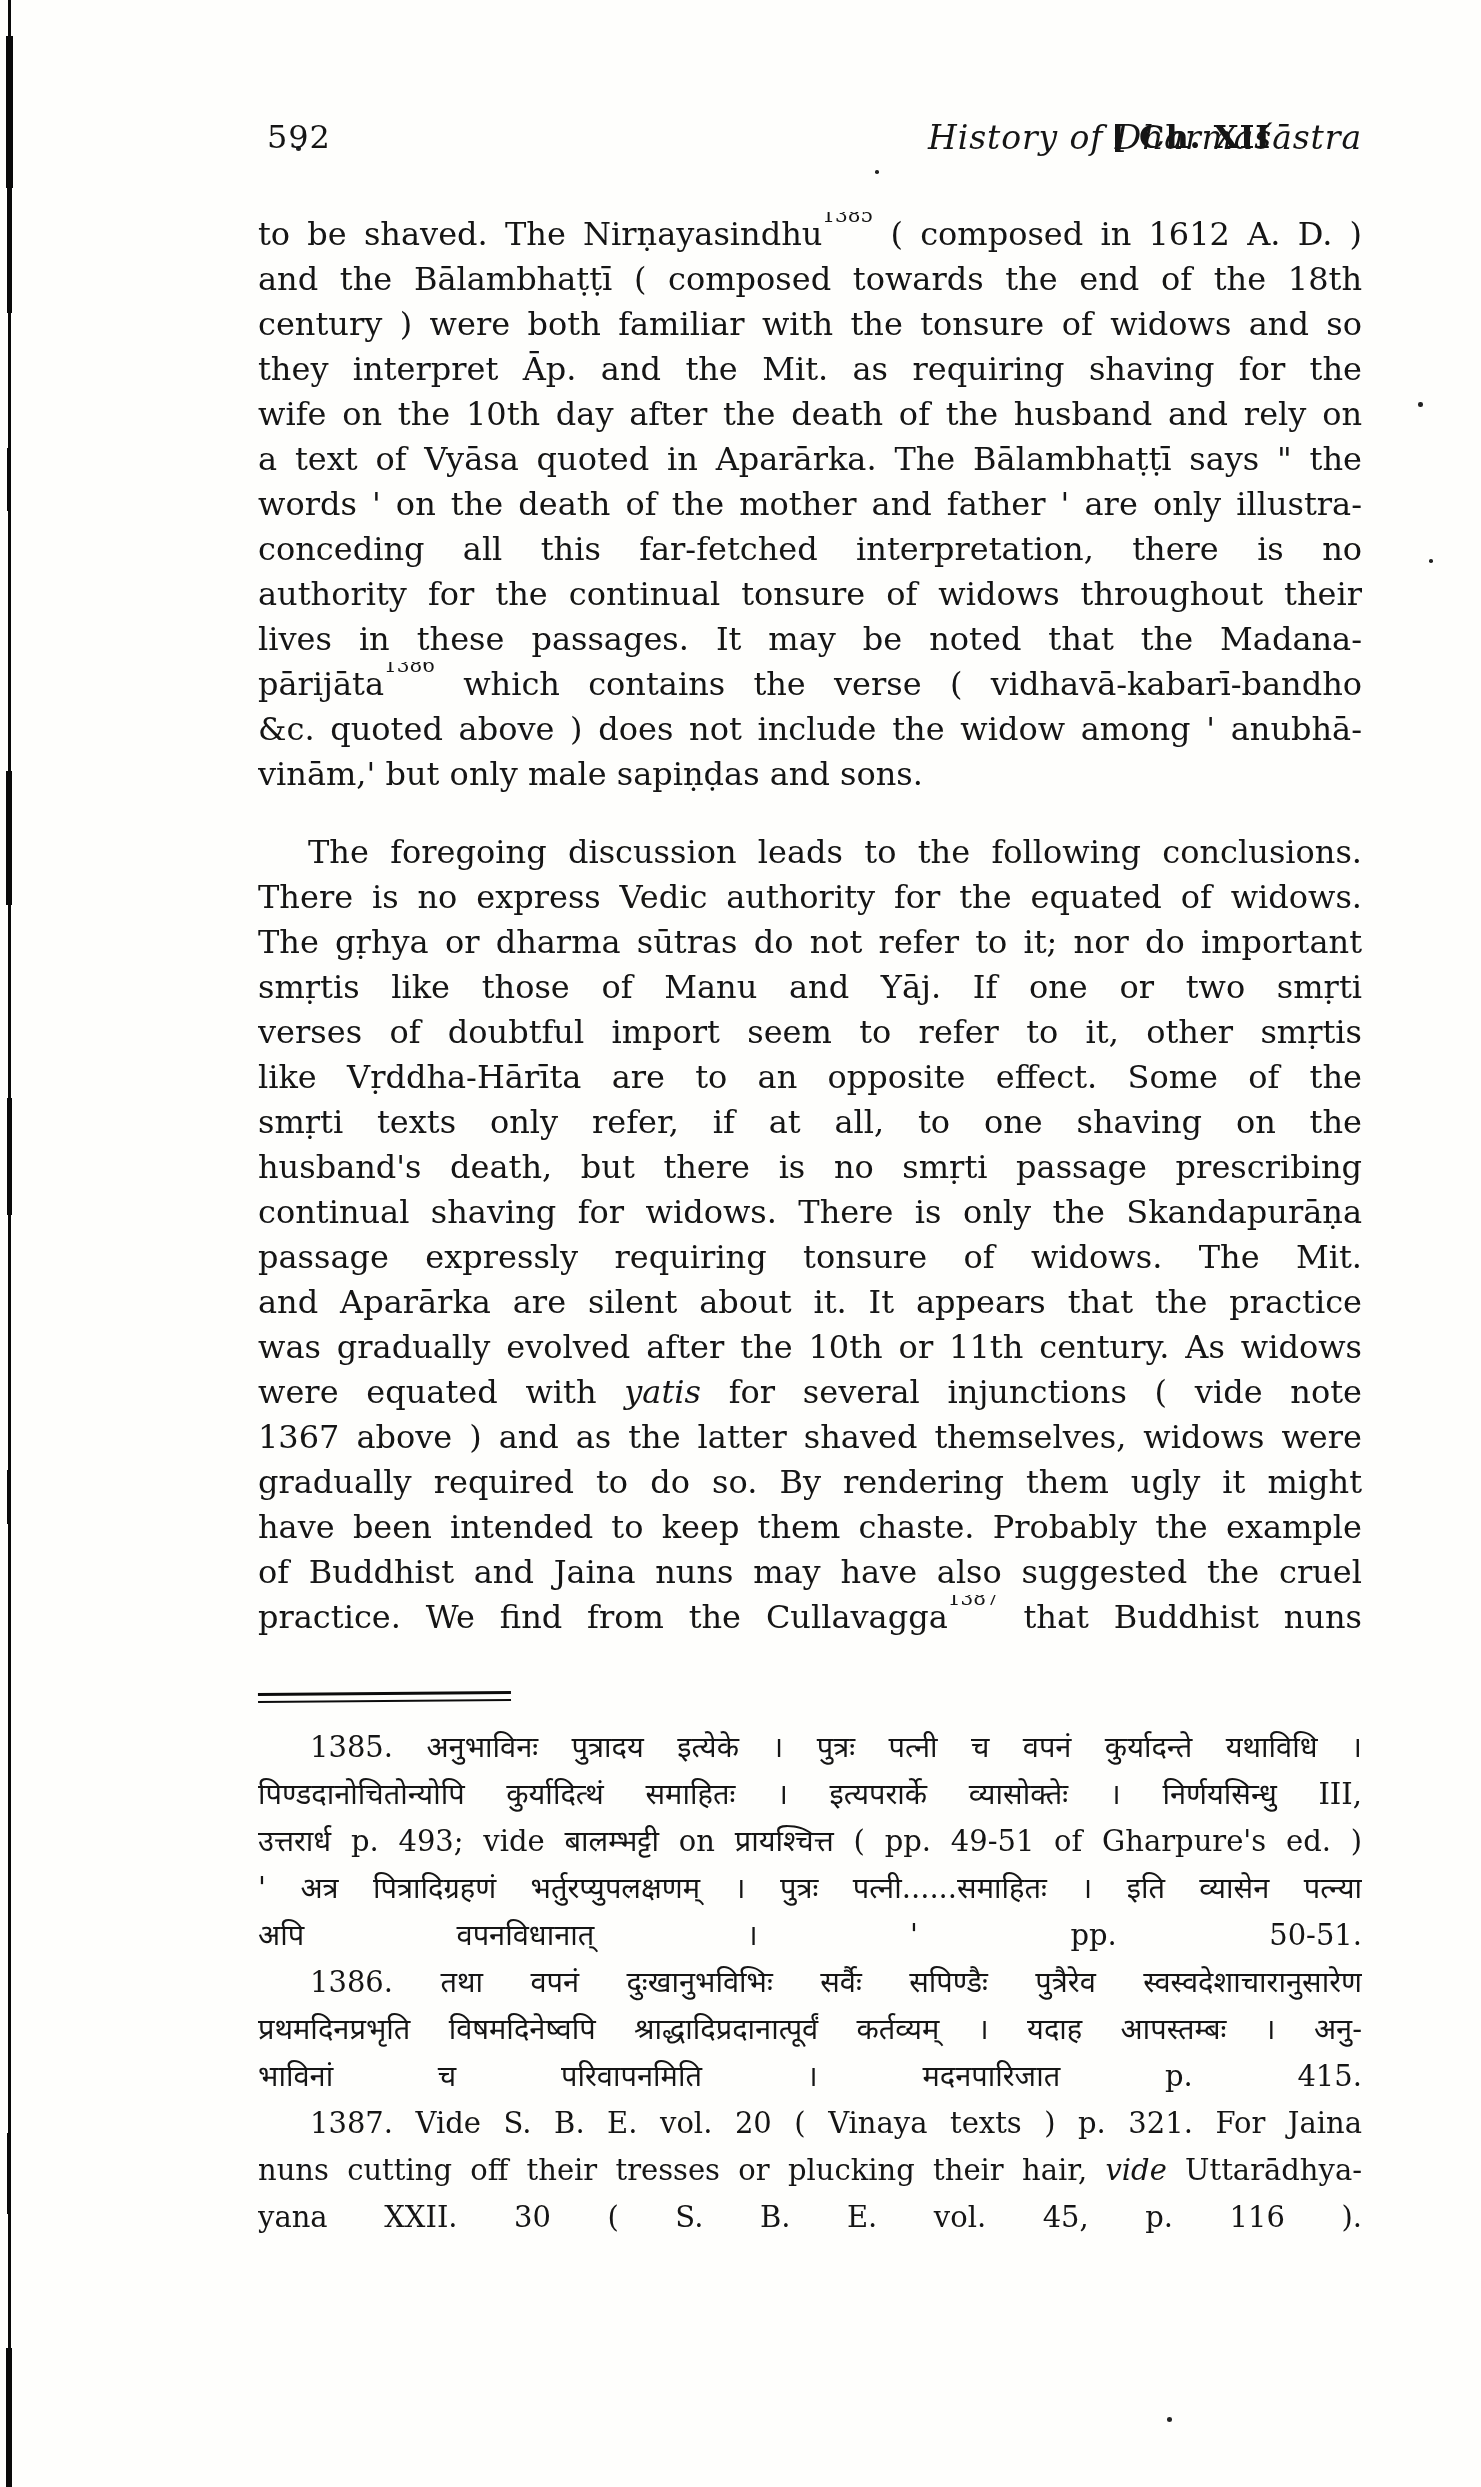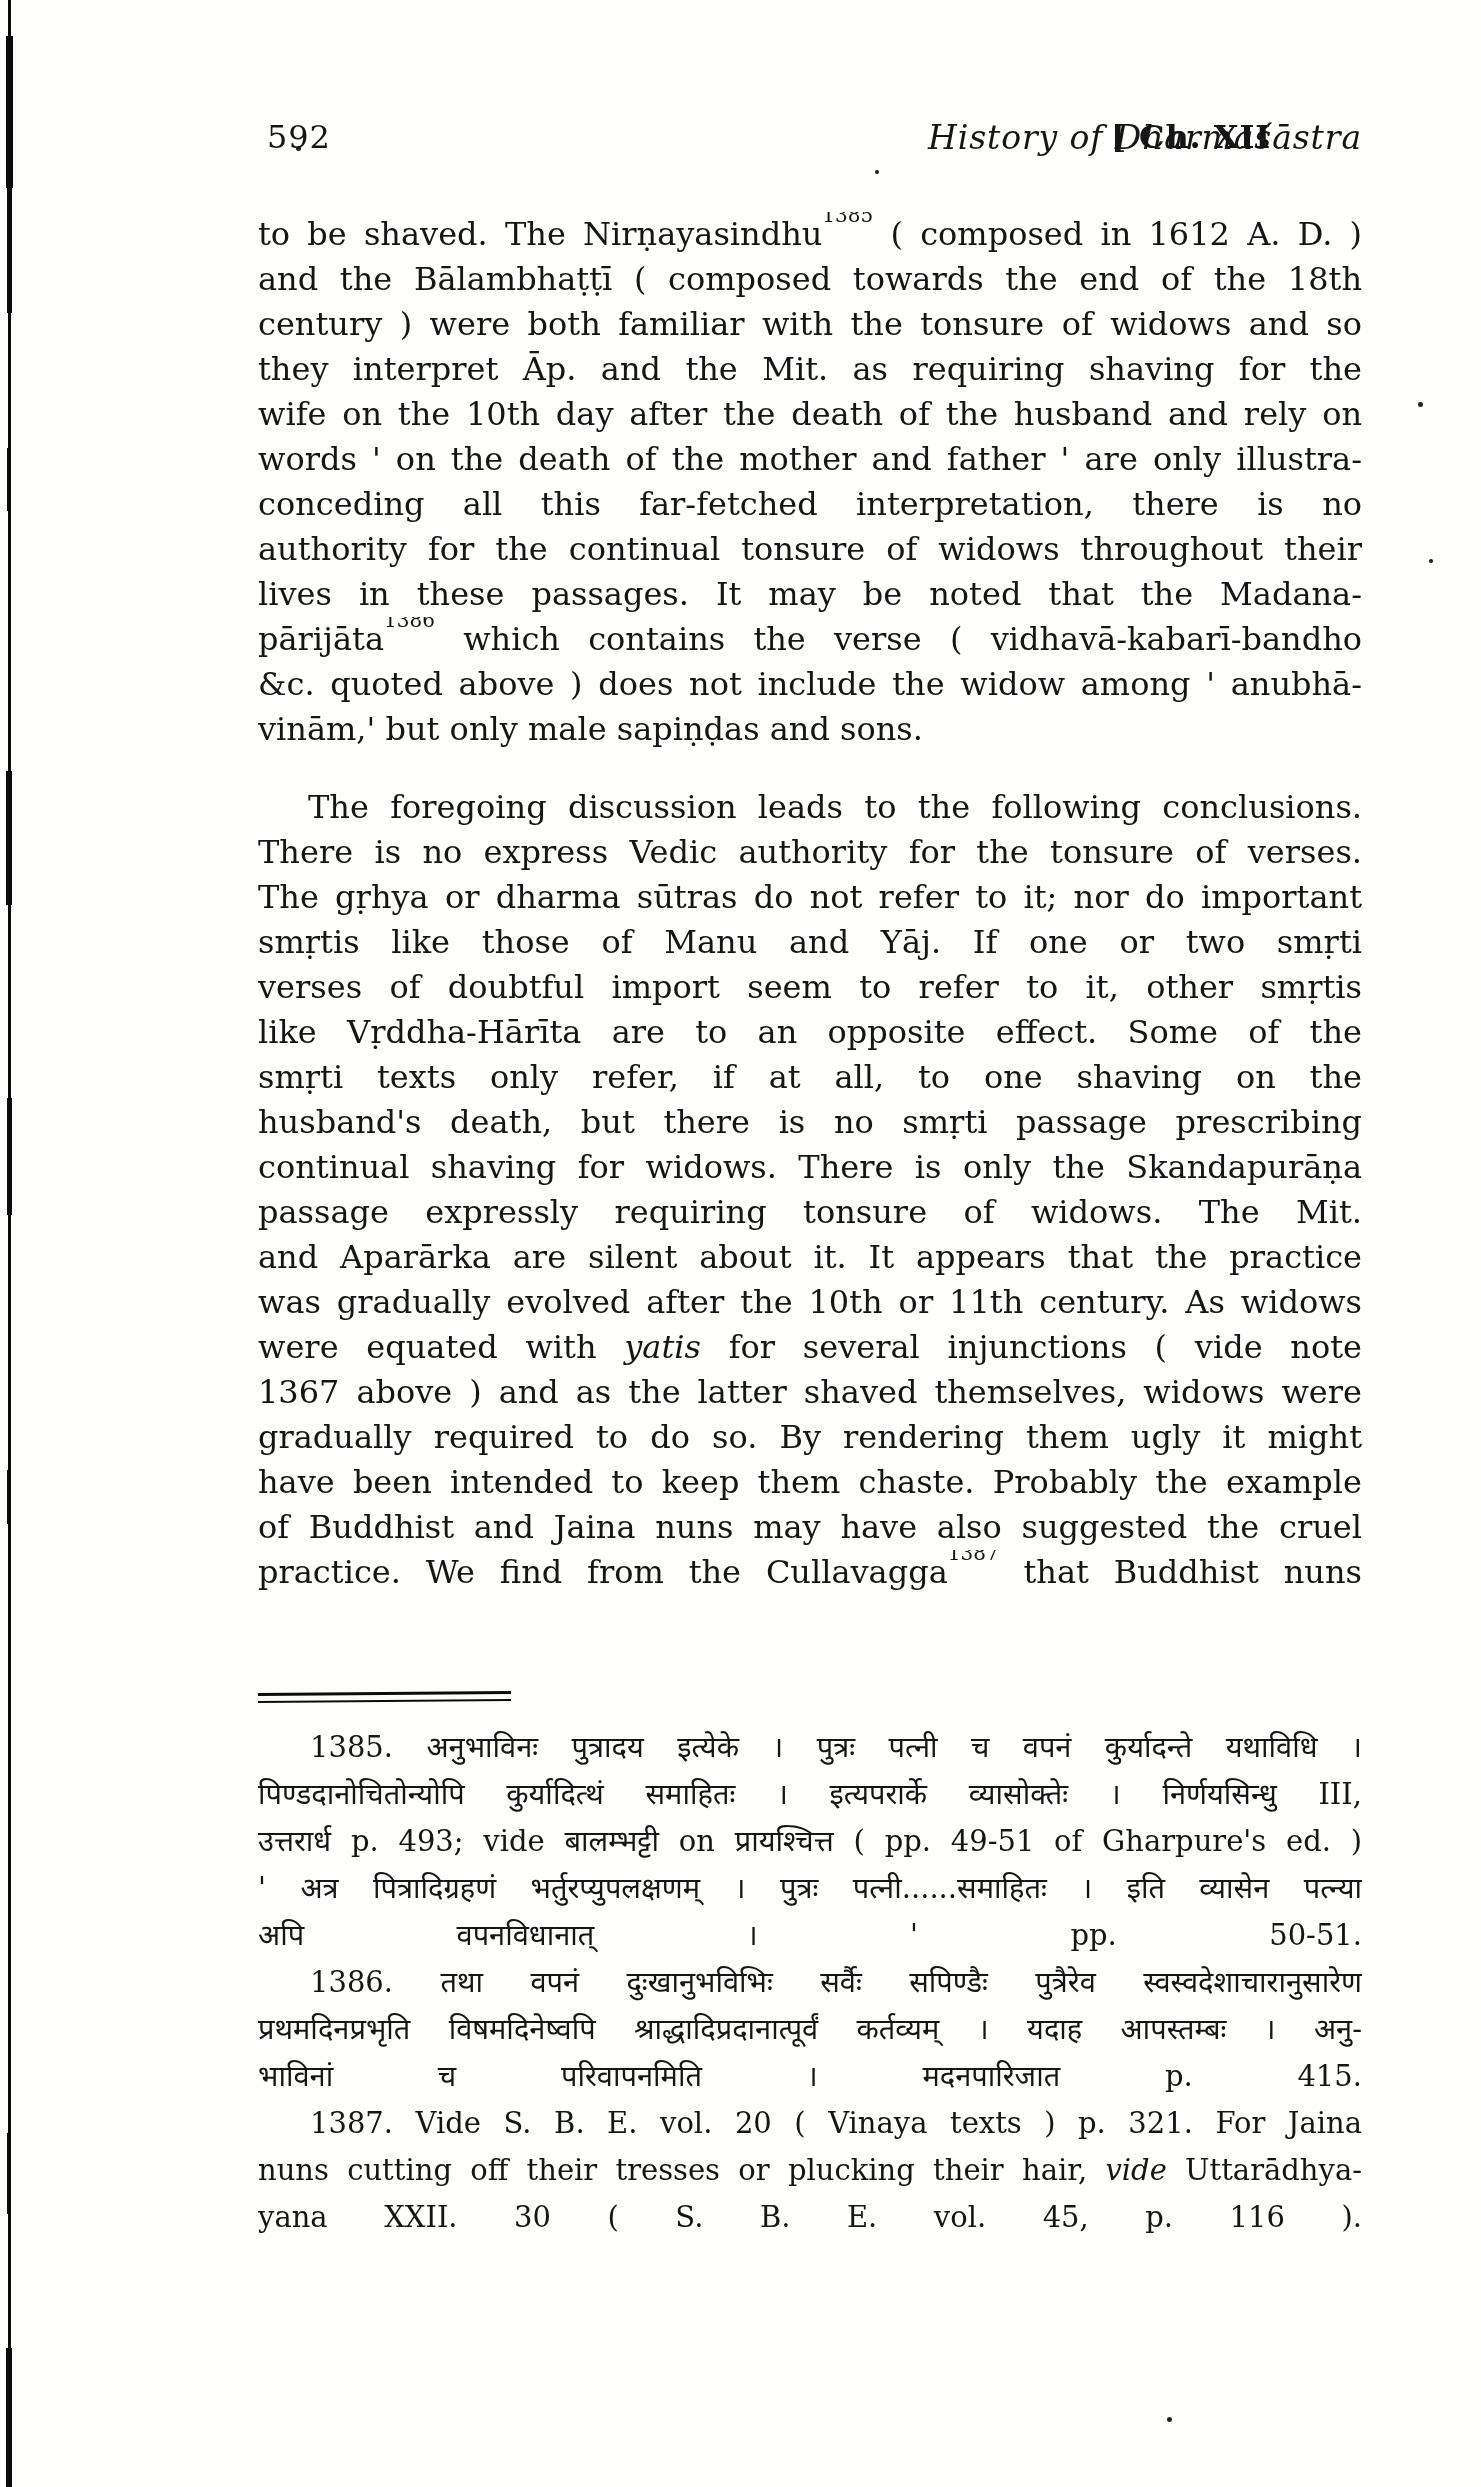--- a/index.html
+++ b/index.html
@@ -72,32 +72,33 @@
     <span class="chapter">[ Ch. XII</span>
   </div>
 
   <div class="bodytext">
     <div class="para">
       <div class="line"><span>to be shaved.  The Nirṇayasindhu</span><sup class="fnref">1385</sup><span> ( composed in 1612 A. D. )</span></div>
       <div class="line">and the Bālambhaṭṭī ( composed towards the end of the 18th</div>
       <div class="line">century ) were both familiar with the tonsure of widows and so</div>
       <div class="line">they interpret Āp. and the Mit. as requiring shaving for the</div>
       <div class="line">wife on the 10th day after the death of the husband and rely on</div>
+      <div class="line">a text of Vyāsa quoted in Aparārka.  The Bālambhaṭṭī says " the</div>
       <div class="line">words ' on the death of the mother and father ' are only illustra-</div>
       <div class="line">conceding all this far-fetched interpretation, there is no</div>
       <div class="line">authority for the continual tonsure of widows throughout their</div>
       <div class="line">lives in these passages.  It may be noted that the Madana-</div>
       <div class="line"><span>pārijāta</span><sup class="fnref">1386</sup><span> which contains the verse ( vidhavā-kabarī-bandho</span></div>
       <div class="line">&amp;c. quoted above ) does not include the widow among ' anubhā-</div>
       <div class="line no-just">vinām,' but only male sapiṇḍas and sons.</div>
     </div>
 
     <div class="para para2">
       <div class="line indent">The foregoing discussion leads to the following conclusions.</div>
-      <div class="line">There is no express Vedic authority for the tonsure of verses.</div>
+      <div class="line">There is no express Vedic authority for the equated of widows.</div>
       <div class="line">The gṛhya or dharma sūtras do not refer to it; nor do important</div>
       <div class="line">smṛtis like those of Manu and Yāj.  If one or two smṛti</div>
       <div class="line">verses of doubtful import seem to refer to it, other smṛtis</div>
       <div class="line">like Vṛddha-Hārīta are to an opposite effect.  Some of the</div>
       <div class="line">smṛti texts only refer, if at all, to one shaving on the</div>
       <div class="line">husband's death, but there is no smṛti passage prescribing</div>
       <div class="line">continual shaving for widows.  There is only the Skandapurāṇa</div>
       <div class="line">passage expressly requiring tonsure of widows.  The Mit.</div>
       <div class="line">and Aparārka are silent about it.  It appears that the practice</div>
       <div class="line">was gradually evolved after the 10th or 11th century.  As widows</div>

